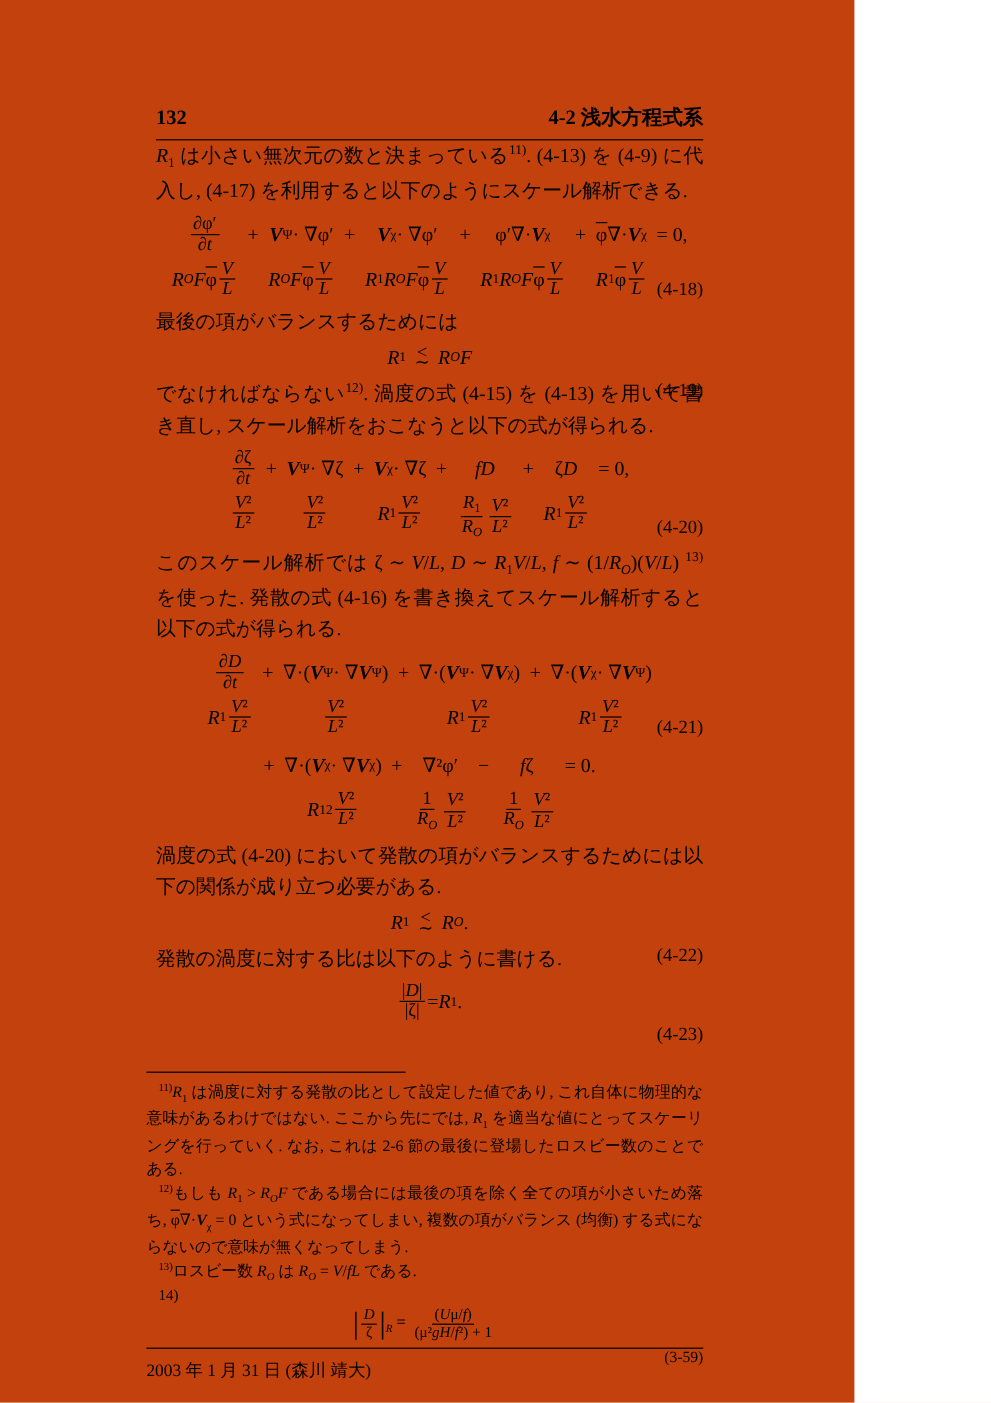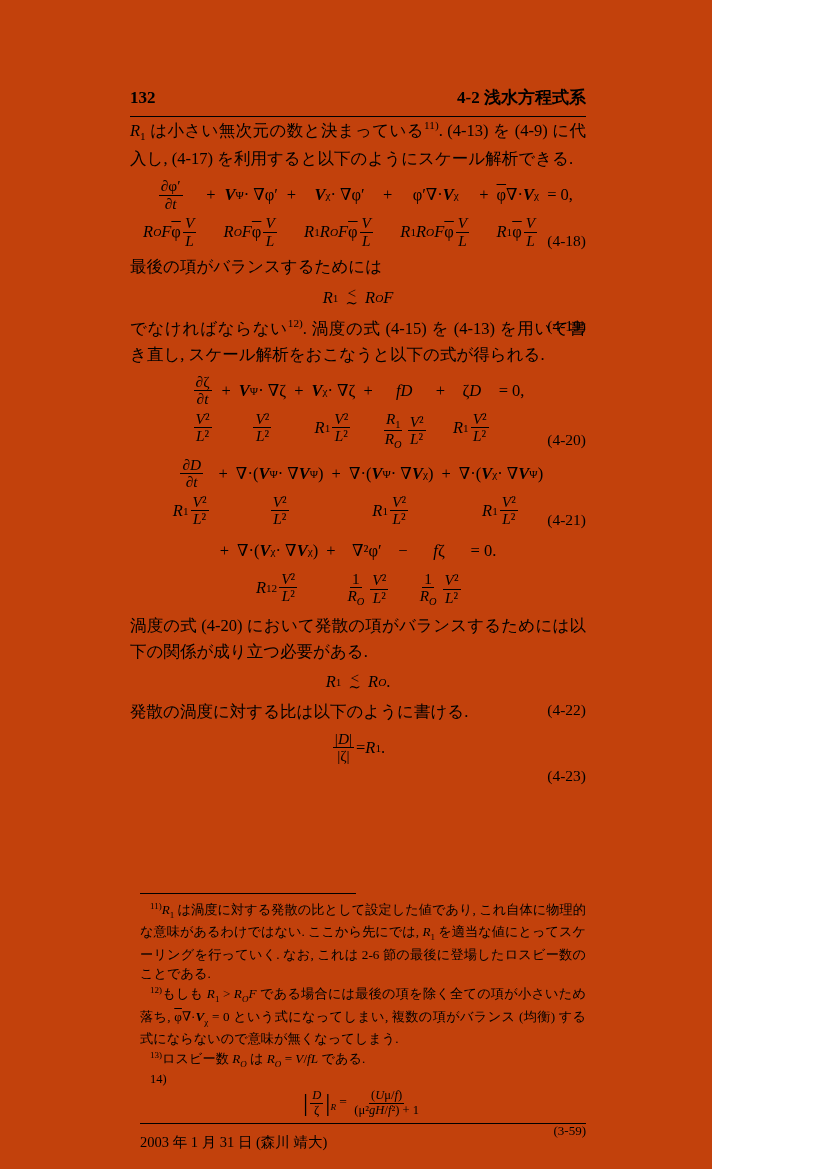--- a/index.html
+++ b/index.html
@@ -32,21 +32,21 @@
   .fr>span{display:block;padding:0 2px;white-space:nowrap;}
   .fr>span:first-child{border-bottom:1px solid #000;}
   sub{font-size:68%;}
   sup{font-size:68%;}
   .ol{text-decoration:overline;}
   .ls{display:inline-flex;flex-direction:column;align-items:center;line-height:0.62;
       vertical-align:-0.28em;margin:0 7px;font-size:0.92em;}
   .ls span{display:block;}
   .tall{font-size:1.9em;line-height:1;vertical-align:middle;}
   
-  .bottom{position:absolute;left:140px;right:126px;top:893px;}
+  .bottom{position:absolute;left:122px;right:126px;top:893px;}
   .fnrule{width:216px;border-top:1.2px solid #000;margin-bottom:6px;}
   p.fn{margin:0;font-size:13.2px;line-height:1.5;text-align:justify;text-indent:10px;}
   p.fnmark{margin:1px 0 0 0;font-size:12.5px;text-indent:10px;}
   .fn-display{position:relative;display:flex;justify-content:center;align-items:center;
               margin:2px 0 6px;font-size:13.5px;}
   .fn-display .eqnum{font-size:13px;}
   .pagefooter{margin-top:6px;border-top:1.1px solid #000;padding-top:9px;font-size:14.5px;}
 </style>
 </head>
 <body>
@@ -258,20 +258,21 @@
             </span>
           </span>
           <span class="ecol">
             <span class="etop">= 0,</span>
             <span class="ebot"></span>
           </span>
         </div>
       <span class="eqnum">(4-20)</span>
     </div>
 
+    <p class="body">このスケール解析では ζ ∼ <i>V</i>/<i>L</i>, <i>D</i> ∼ <i>R</i><sub>1</sub><i>V</i>/<i>L</i>, <i>f</i> ∼ (1/<i>R</i><sub><i>O</i></sub>)(<i>V</i>/<i>L</i>) <sup>13)</sup> を使った. 発散の式 (4-16) を書き換えてスケール解析すると以下の式が得られる.</p>
 
     <div class="display">
       <div class="eqrow">
           <span class="ecol">
             <span class="etop">
               <span class="fr">
                 <span>∂<i>D</i></span>
                 <span>∂<i>t</i></span>
               </span>
             </span>

